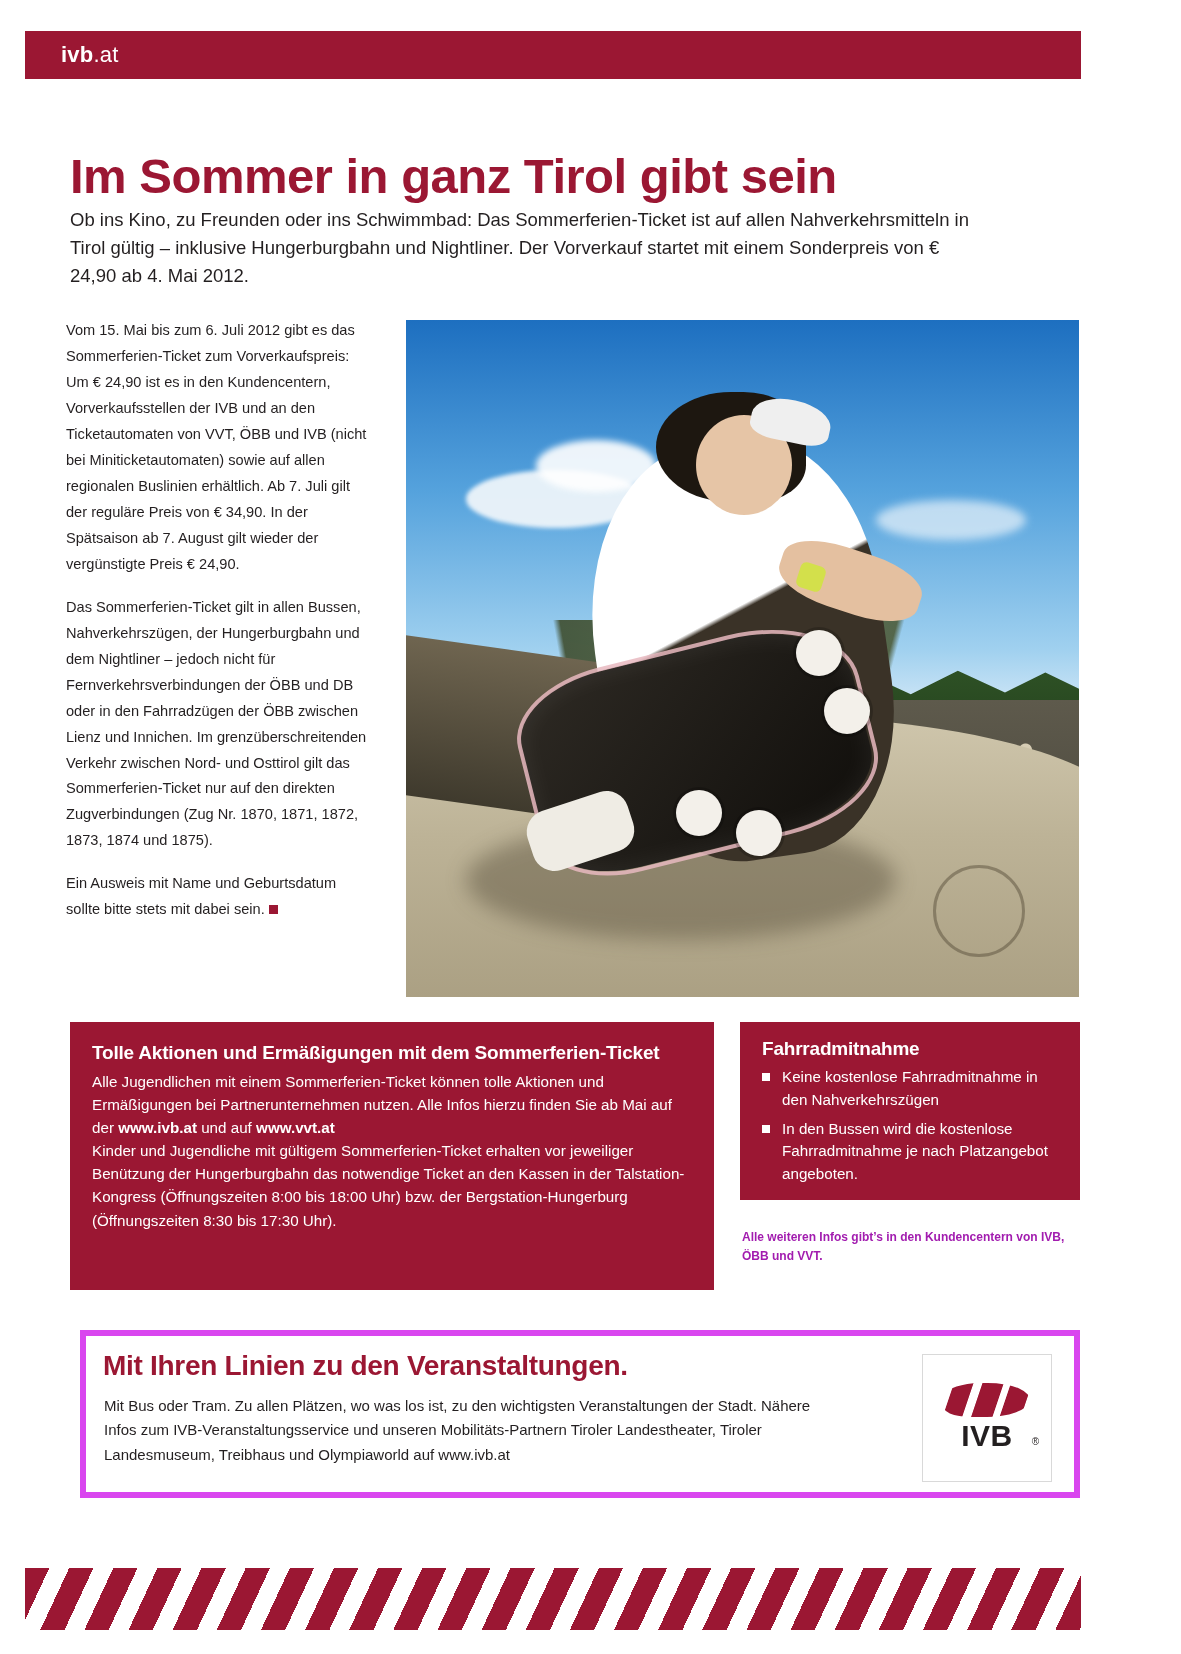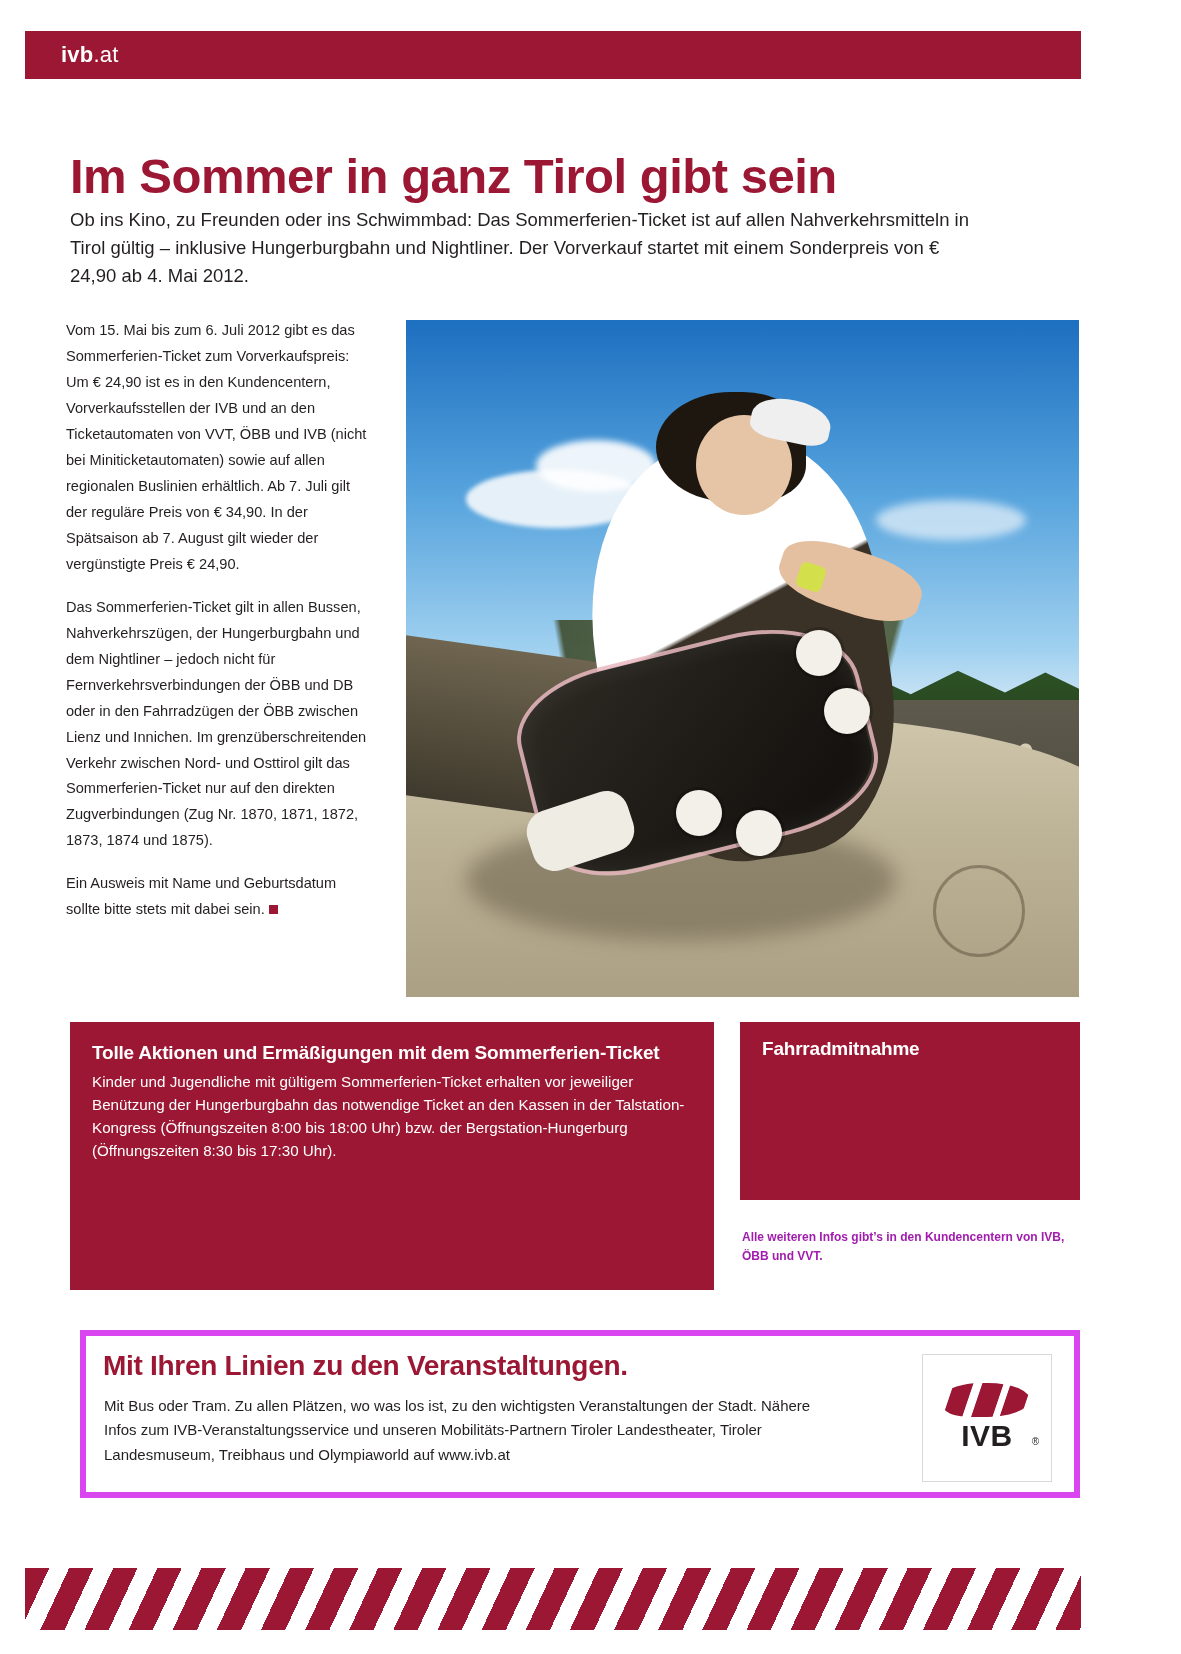--- a/index.html
+++ b/index.html
@@ -384,25 +384,30 @@
   <div class="wheel w1"></div>
   <div class="wheel w2"></div>
   <div class="wheel w3"></div>
   <div class="wheel w4"></div>
   <div class="shoe"></div>
   <div class="logo-circle"></div>
 </div>
 
 <div class="box-left">
   <h3>Tolle Aktionen und Ermäßigungen mit dem Sommerferien-Ticket</h3>
+  <p><span>Alle Jugendlichen mit einem Sommerferien-Ticket können tolle Aktionen und Ermäßigungen bei Partnerunternehmen nutzen. Alle Infos hierzu finden Sie ab Mai auf der </span><b>www.ivb.at</b><span> und auf </span><b>www.vvt.at</b></p>
   <p>Kinder und Jugendliche mit gültigem Sommerferien-Ticket erhalten vor jeweiliger Benützung der Hungerburgbahn das notwendige Ticket an den Kassen in der Talstation-Kongress (Öffnungszeiten 8:00 bis 18:00 Uhr) bzw. der Bergstation-Hungerburg (Öffnungszeiten 8:30 bis 17:30 Uhr).</p>
 </div>
 
 <div class="box-right">
   <h3>Fahrradmitnahme</h3>
+  <ul>
+    <li><span class="bullet"></span><span>Keine kostenlose Fahrradmitnahme in den Nahverkehrszügen</span></li>
+    <li><span class="bullet"></span><span>In den Bussen wird die kostenlose Fahrradmitnahme je nach Platzangebot angeboten.</span></li>
+  </ul>
 </div>
 
 <div class="right-note">Alle weiteren Infos gibt’s in den Kundencentern von IVB, ÖBB und VVT.</div>
 
 <div class="bottom-panel">
   <h2>Mit Ihren Linien zu den Veranstaltungen.</h2>
   <p>Mit Bus oder Tram. Zu allen Plätzen, wo was los ist, zu den wichtigsten Veranstaltungen der Stadt. Nähere Infos zum IVB-Veranstaltungsservice und unseren Mobilitäts-Partnern Tiroler Landestheater, Tiroler Landesmuseum, Treibhaus und Olympiaworld auf www.ivb.at</p>
   <div class="ivb-badge">
     <div class="swoosh"></div>
     <div class="ivb-text">IVB</div>

